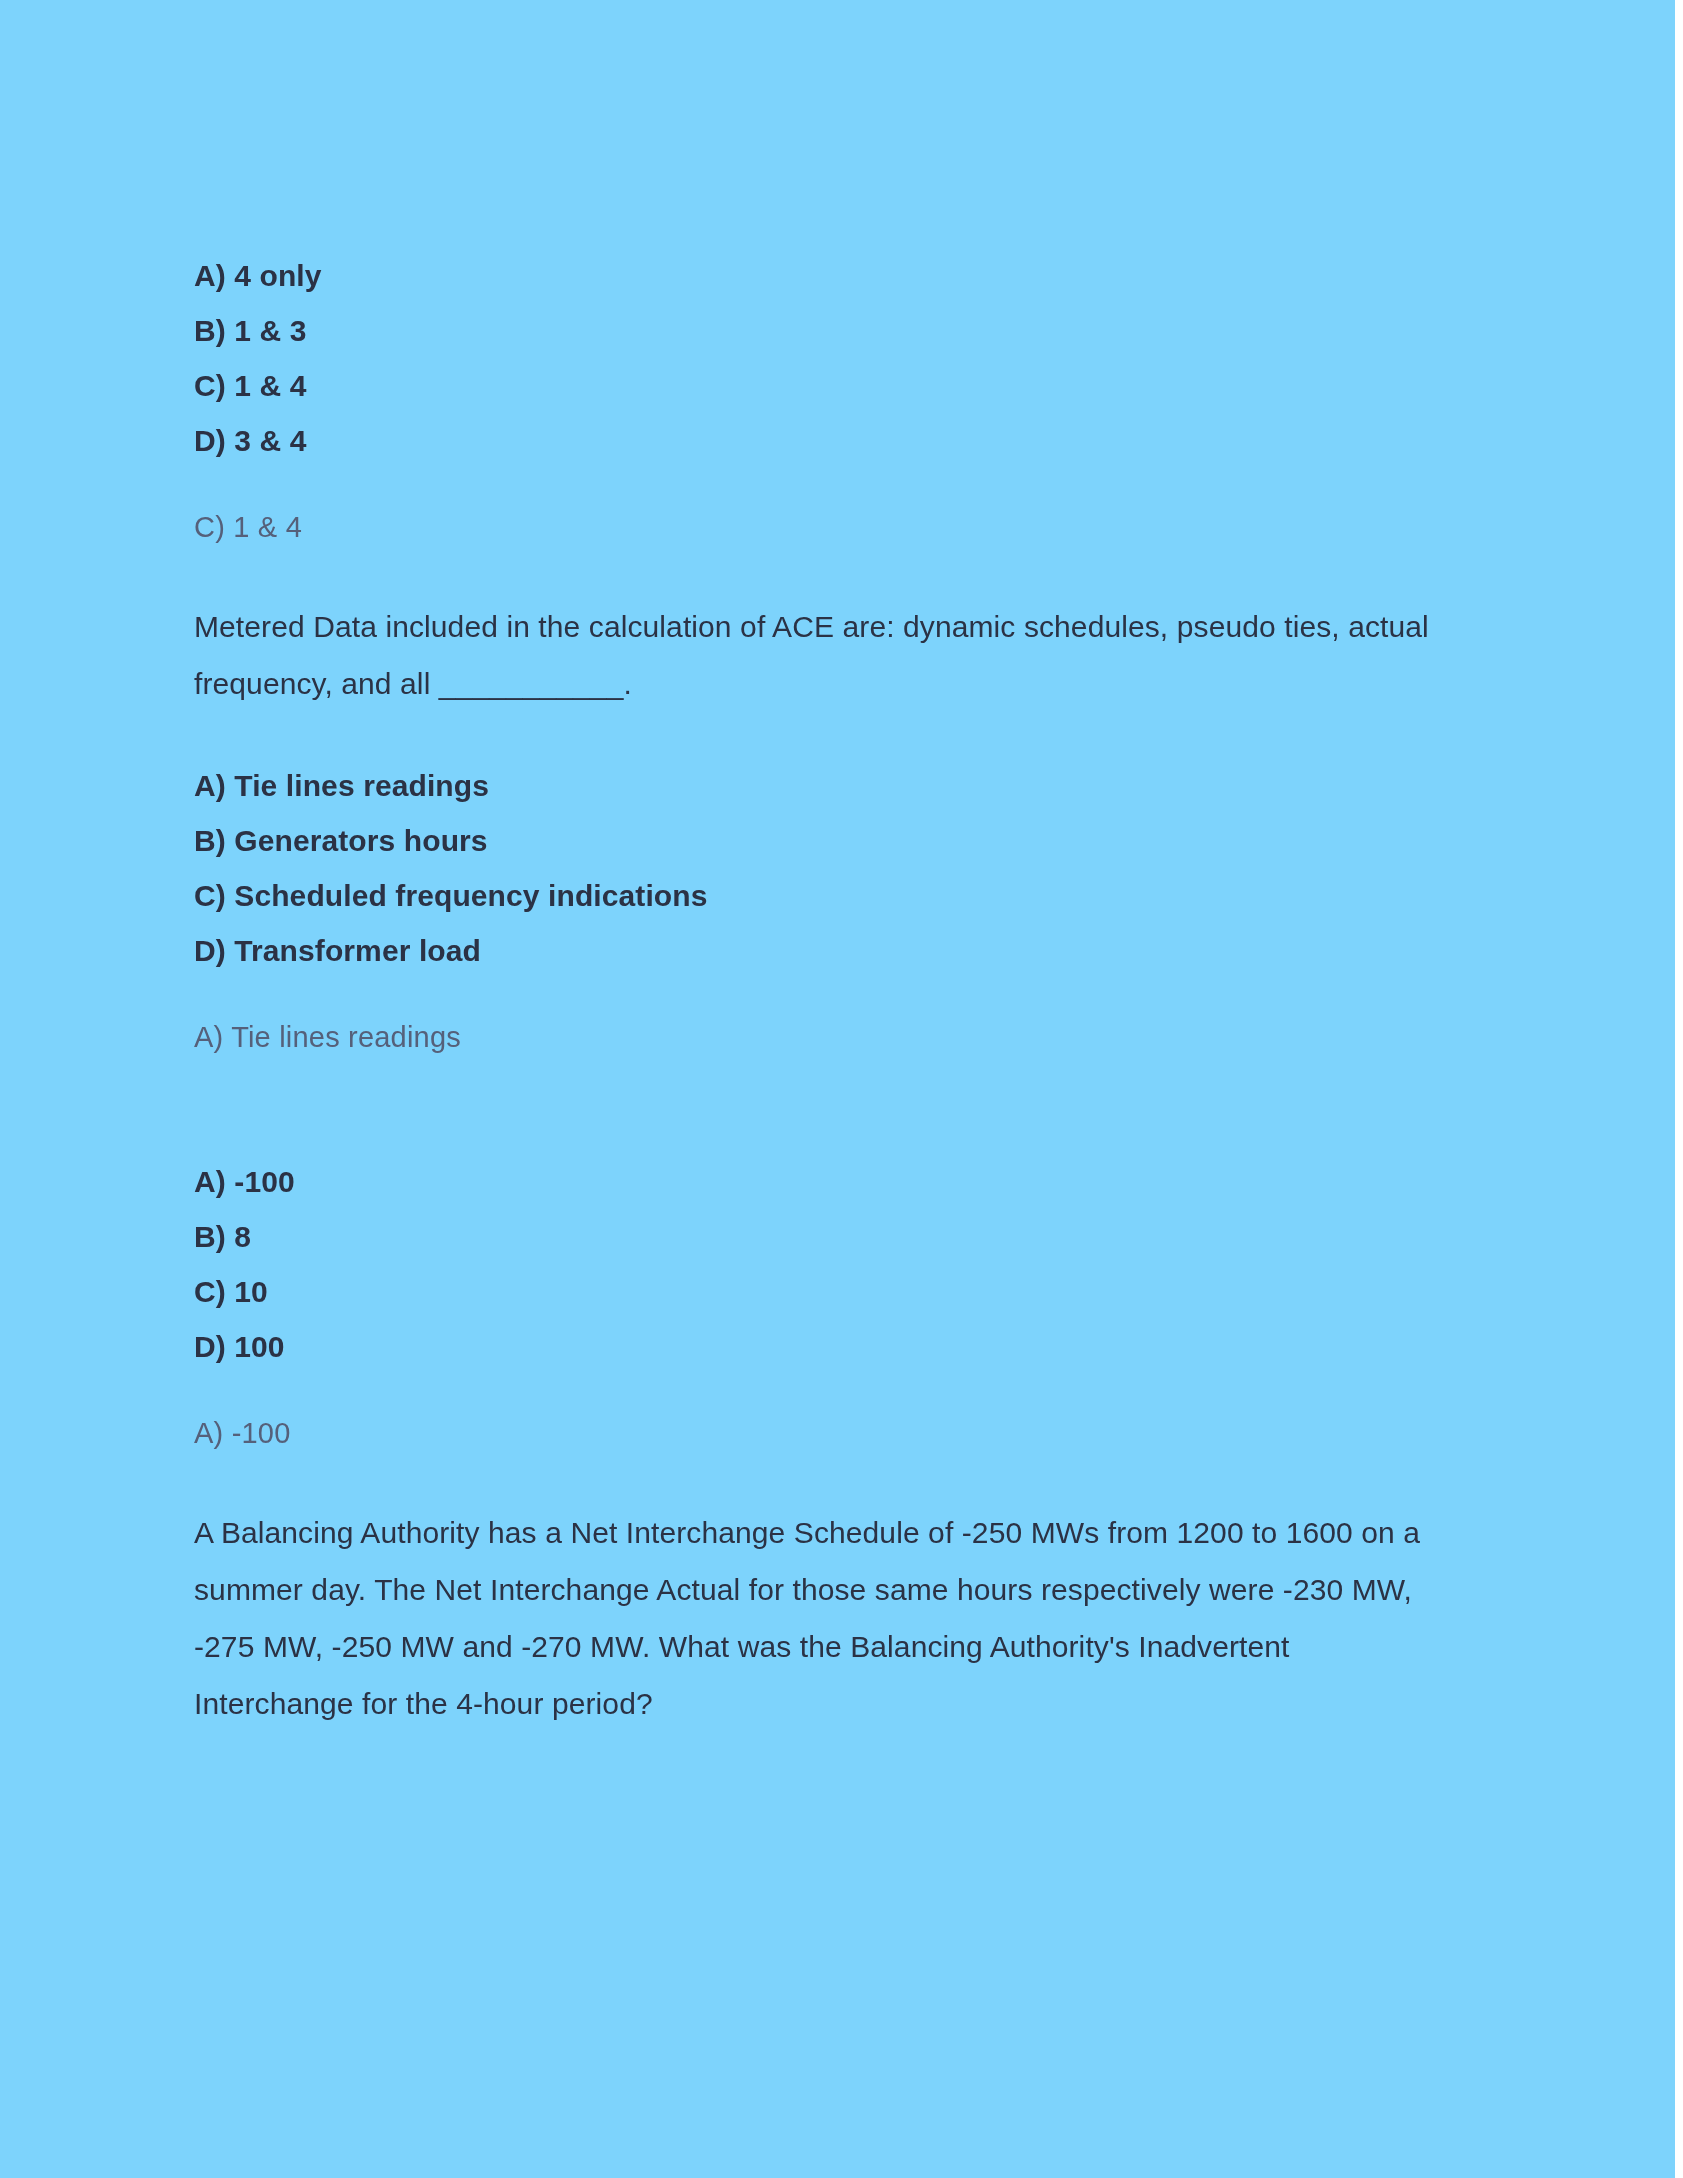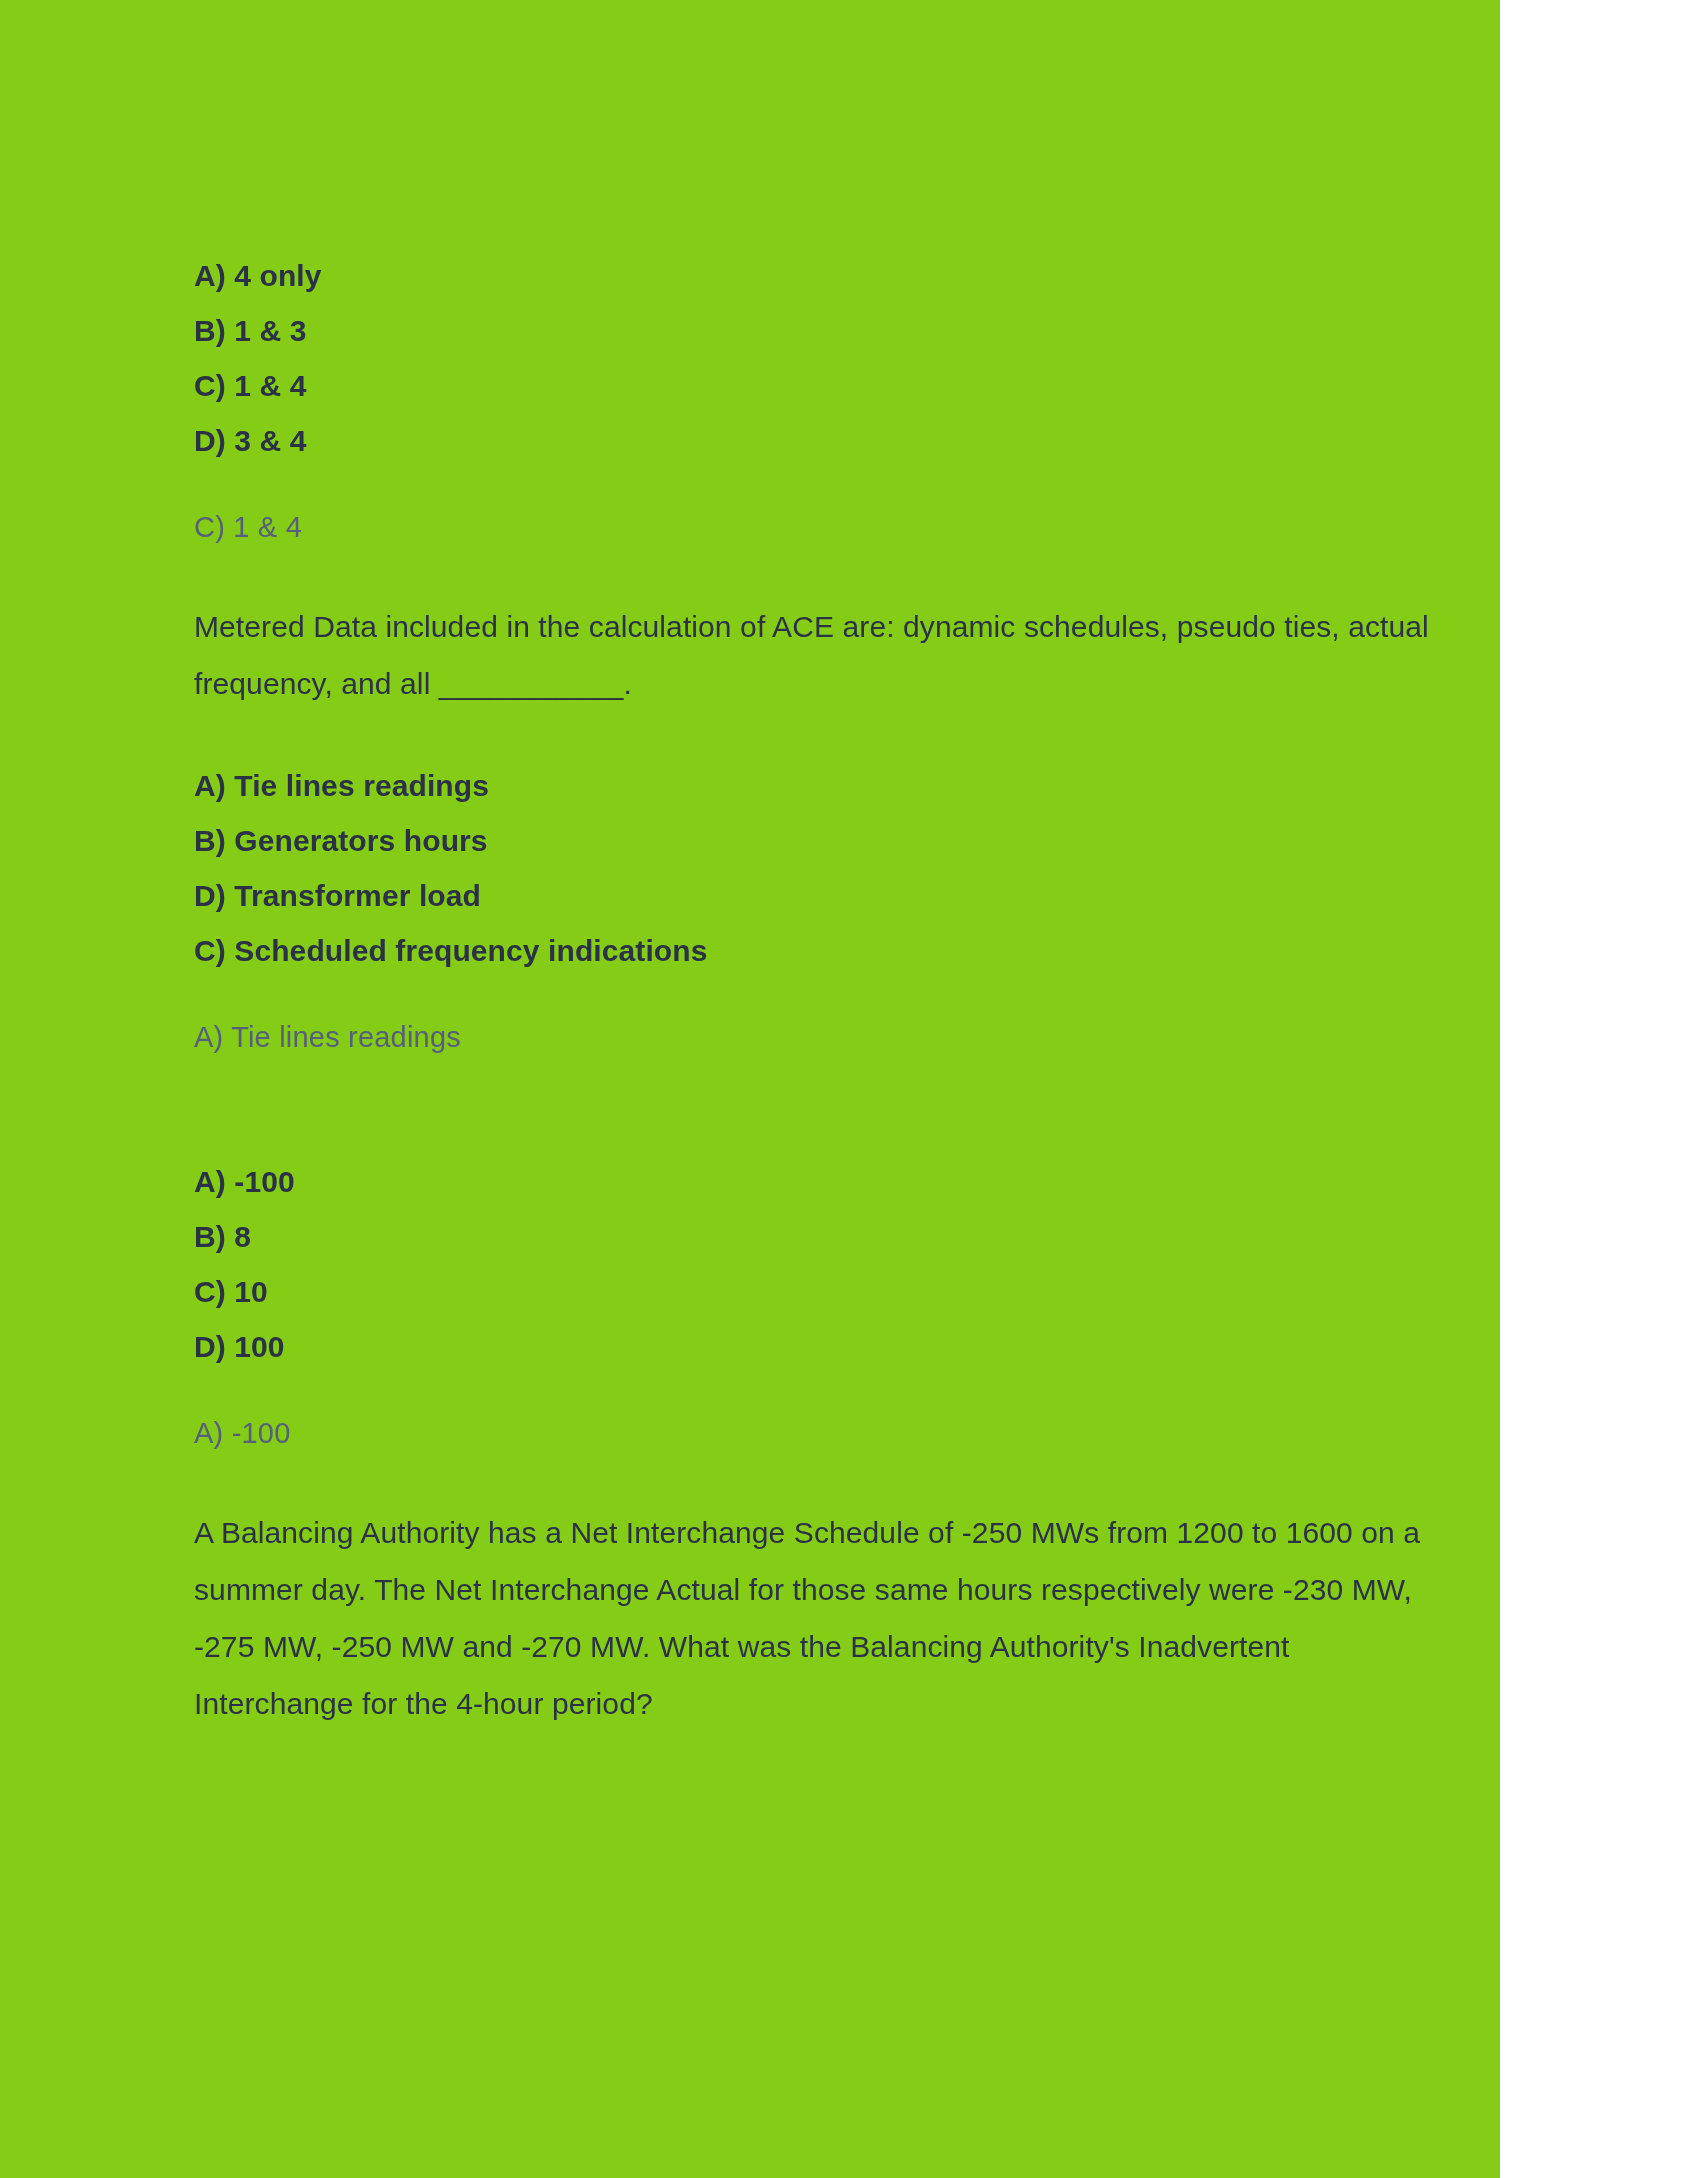--- a/index.html
+++ b/index.html
@@ -10,23 +10,23 @@
   }
   body {
     width: 1683px;
     height: 2178px;
     font-family: "Liberation Sans", sans-serif;
     color: #2b3245;
     -webkit-font-smoothing: antialiased;
   }
   .page {
     position: relative;
-    width: 1500px;
+    width: 1675px;
     height: 2178px;
-    background: #84cc16;
+    background: #7dd3fc;
     box-sizing: border-box;
     padding: 0;
     overflow: hidden;
   }
   .content {
     position: absolute;
     left: 194px;
     top: 0;
     width: 1259px;
   }
@@ -84,22 +84,22 @@
 
     <div class="gap-md"></div>
 
     <div class="question">Metered Data included in the calculation of ACE are: dynamic schedules, pseudo ties, actual frequency, and all ___________.</div>
 
     <div class="gap-md"></div>
 
     <ul class="opt-list">
       <li class="opt-item">A) Tie lines readings</li>
       <li class="opt-item">B) Generators hours</li>
+      <li class="opt-item">C) Scheduled frequency indications</li>
       <li class="opt-item">D) Transformer load</li>
-      <li class="opt-item">C) Scheduled frequency indications</li>
     </ul>
 
     <div class="gap-sm"></div>
 
     <div class="answer">A) Tie lines readings</div>
 
     <div class="gap-md"></div>
 
 
     <div class="gap-md"></div>

